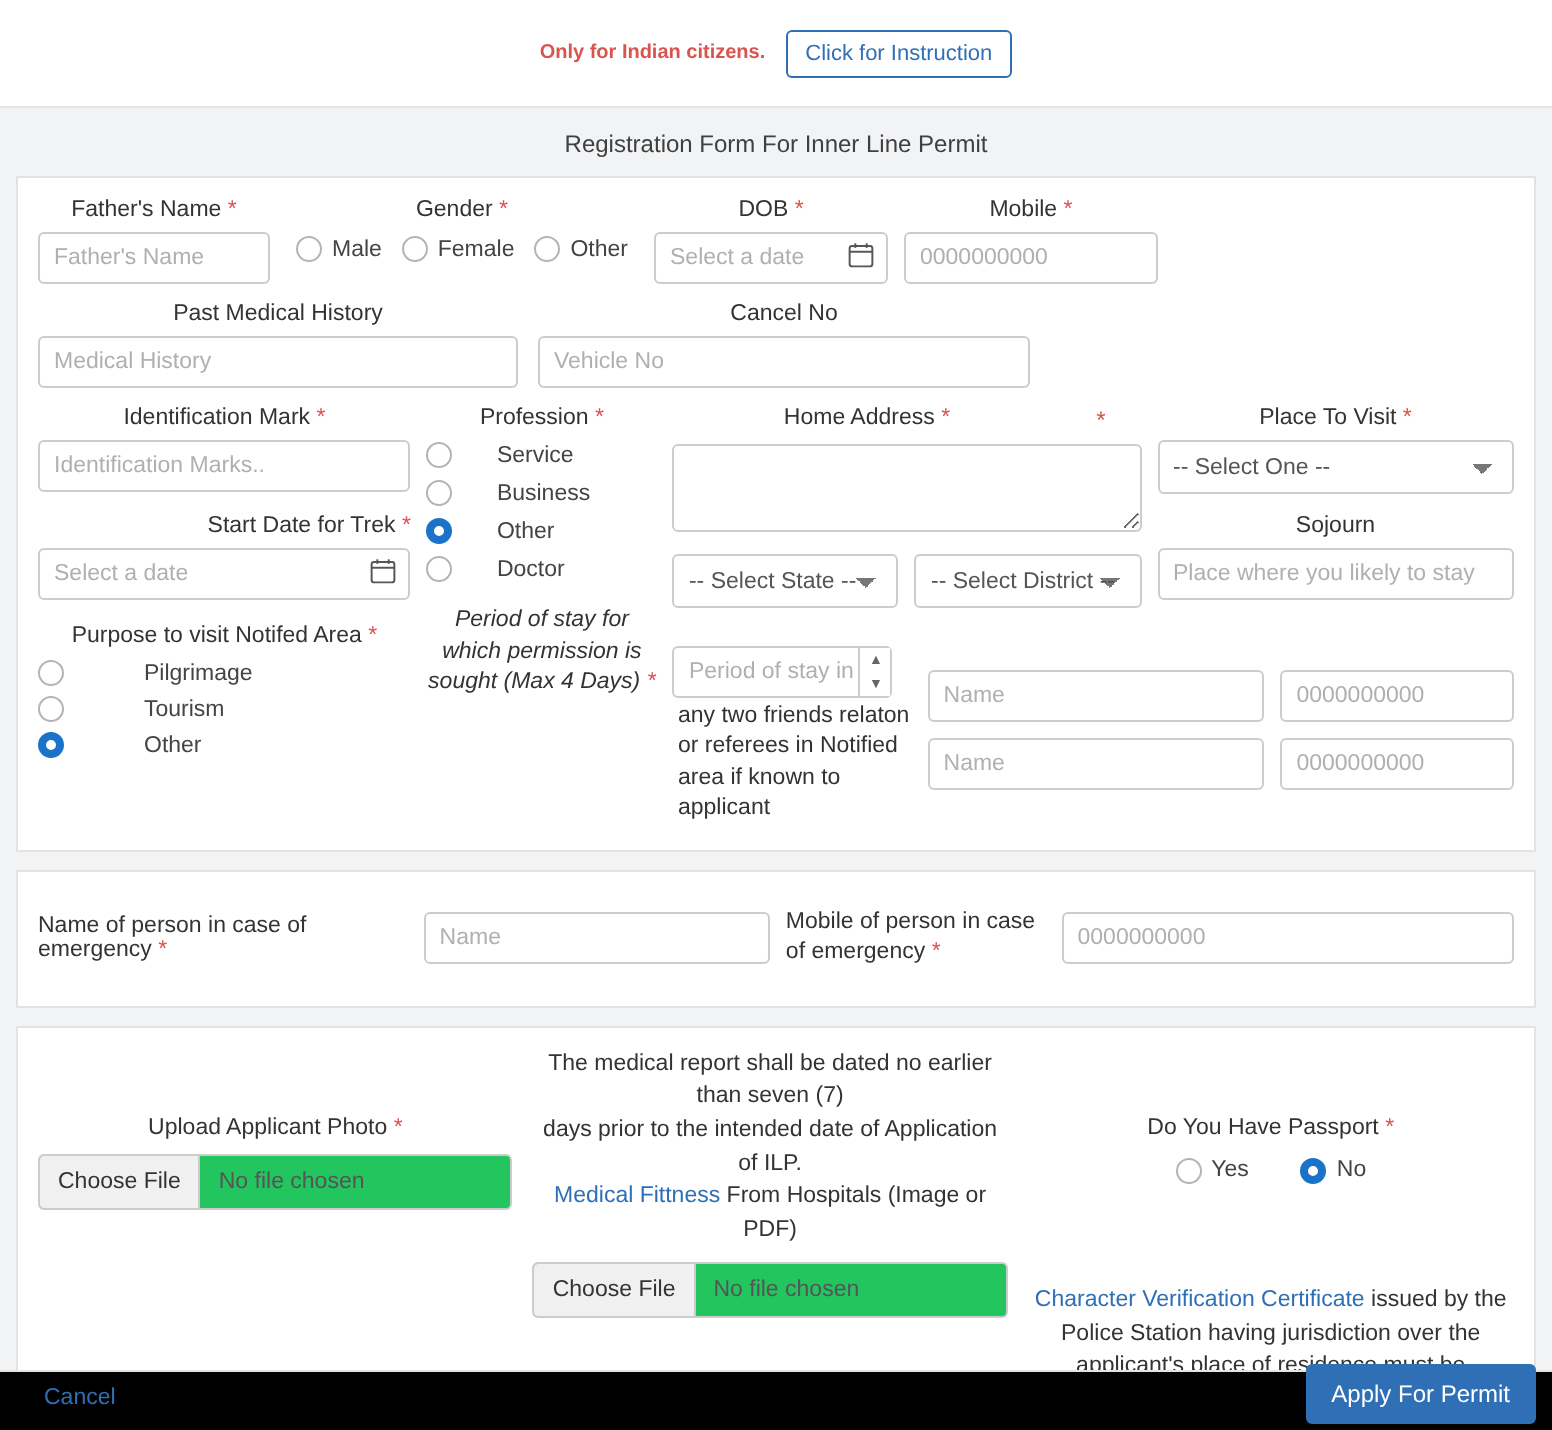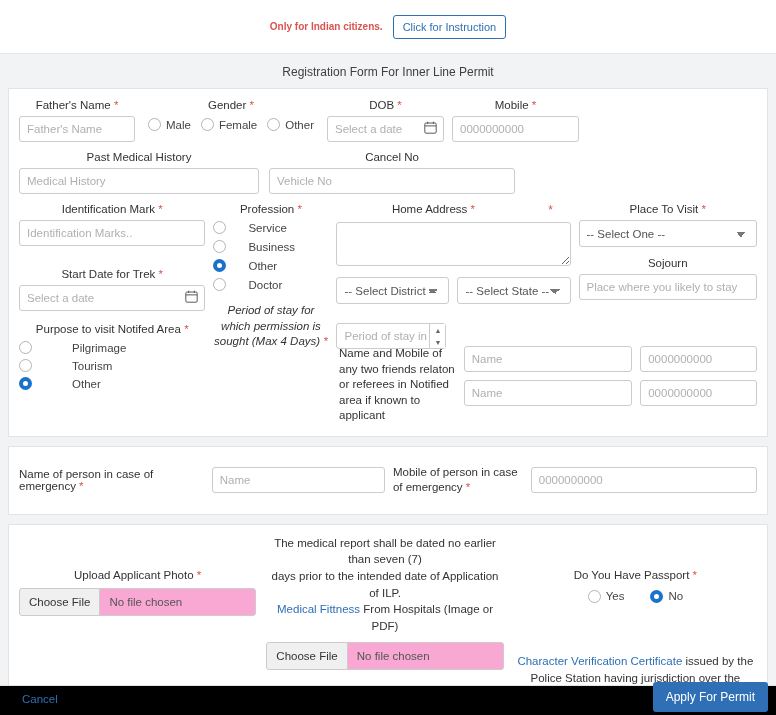--- a/index.html
+++ b/index.html
@@ -129,21 +129,21 @@
     background: #fff;
   }
   .rlabel { font-size: 11.5px; color: #444; }
 
   
   .file-row {
     display: flex;
     border: 1px solid #ccc;
     border-radius: 3px;
     height: 26px;
-    background: #f9a8d4;
+    background: #22c55e;
     overflow: hidden;
     align-items: stretch;
   }
   .file-btn {
     background: #f0f0f0;
     border-right: 1px solid #ccc;
     font-size: 11.5px;
     color: #333;
     padding: 0 9px;
     display: flex;
@@ -278,21 +278,21 @@
         <span class="lbl">Cancel No</span>
         <input type="text" style="margin-top: 5px;" placeholder="Vehicle No">
       </div>
     </div>
 
     <div class="row">
 
       <div class="col" style="width:196px;padding-right:8px;">
         <span class="lbl"><span>Identification Mark</span> <span class="req">*</span></span>
         <input type="text" style="margin-top: 5px;" placeholder="Identification Marks..">
-        <span class="lbl" style="margin-top:22px;"><span>Start Date for Trek</span> <span class="req">*</span></span>
+        <span class="lbl" style="margin-top:11px;text-align:right;"><span>Start Date for Trek</span> <span class="req">*</span></span>
         <div class="date-wrap" style="margin-top:5px;">
           <input type="text" placeholder="Select a date" style="">
           <svg class="cal-ico" viewBox="0 0 16 16">
               <rect x="1" y="2.5" width="14" height="12.5" rx="1.5" fill="none" stroke="#555" stroke-width="1.2"></rect>
               <line x1="1" y1="6" x2="15" y2="6" stroke="#555" stroke-width="1.2"></line>
               <line x1="4.5" y1="0.8" x2="4.5" y2="3.6" stroke="#555" stroke-width="1.2"></line>
               <line x1="11.5" y1="0.8" x2="11.5" y2="3.6" stroke="#555" stroke-width="1.2"></line>
             </svg>
         </div>
 
@@ -338,24 +338,24 @@
       </div>
 
       <div class="col" style="width:244px;padding-right:8px;">
         <div class="row" style="justify-content:space-between;">
           <span class="lbl" style="flex:1;"><span>Home Address</span> <span class="req">*</span></span>
           <span class="req" style="width:40px;text-align:center;">*</span>
         </div>
         <textarea rows="3" style="margin-top: 5px; height: 44px;"></textarea>
         <div class="row" style="margin-top:8px;gap:8px;">
           <select>
-            <option>-- Select District --</option>
+            <option>-- Select State --</option>
           </select>
           <select>
-            <option>-- Select State --</option>
+            <option>-- Select District --</option>
           </select>
         </div>
         <div class="row" style="margin-top:19px;">
           <div class="stepper-wrap" style="width:110px;">
             <input type="text" placeholder="Period of stay in days" style="">
             <div class="stepper">
               <div>▲</div>
               <div>▼</div>
             </div>
           </div>

